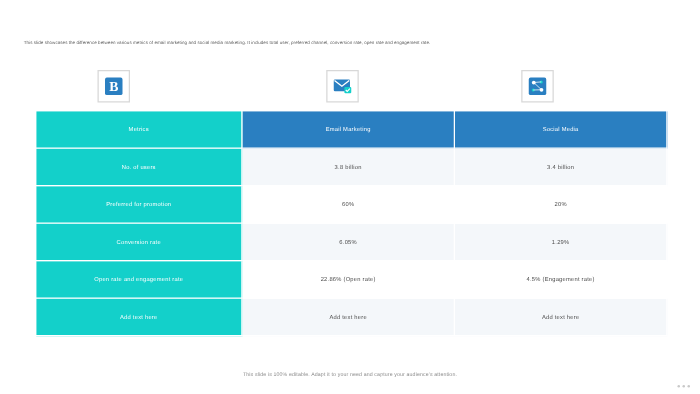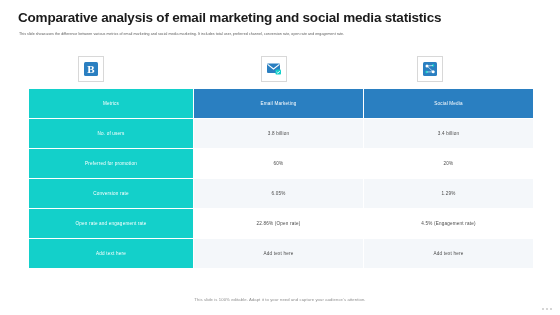--- a/index.html
+++ b/index.html
@@ -140,21 +140,20 @@
     height: 2px;
     background: #c9c9c9;
     border-radius: 50%;
   }
 </style>
 </head>
 <body>
 
 <div class="slide">
 
-  <div class="title">Comparative analysis of email marketing and social media statistics</div>
   <div class="subtitle">This slide showcases the difference between various metrics of email marketing and social media marketing. It includes total user, preferred channel, conversion rate, open rate and engagement rate.</div>
 
   <div class="icon-card" id="icon-metrics">
     <span class="glyph">
       <svg width="16" height="16" viewBox="0 0 16 16" xmlns="http://www.w3.org/2000/svg">
         <rect x="1" y="1" width="14" height="14" rx="1.5" fill="#2a7fc1"></rect>
         <text x="8" y="12" font-family="Liberation Serif, serif" font-size="11" font-weight="bold" fill="#ffffff" text-anchor="middle">B</text>
       </svg>
     </span>
   </div>

